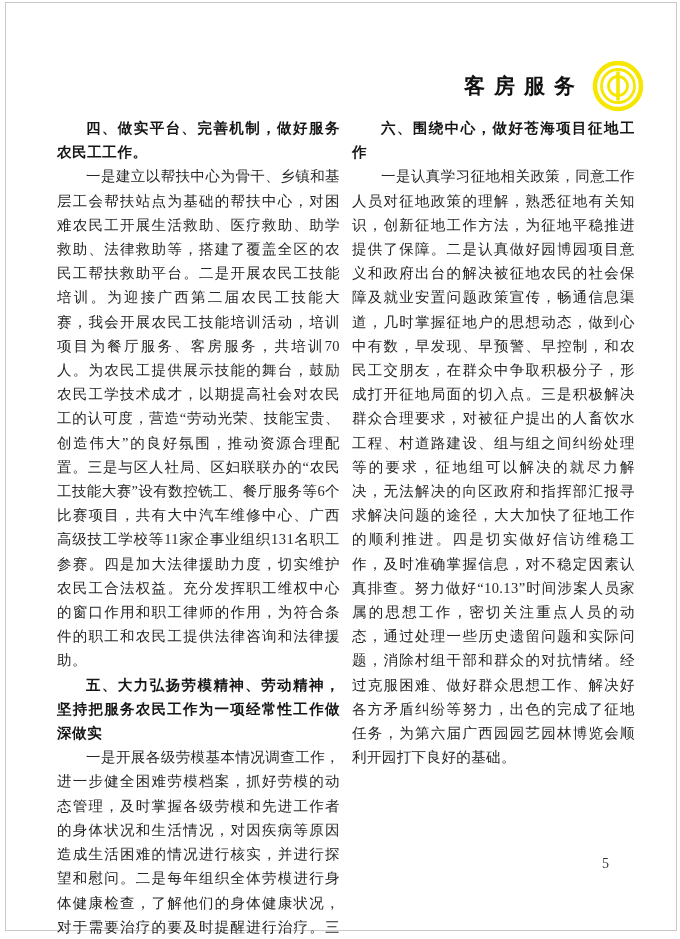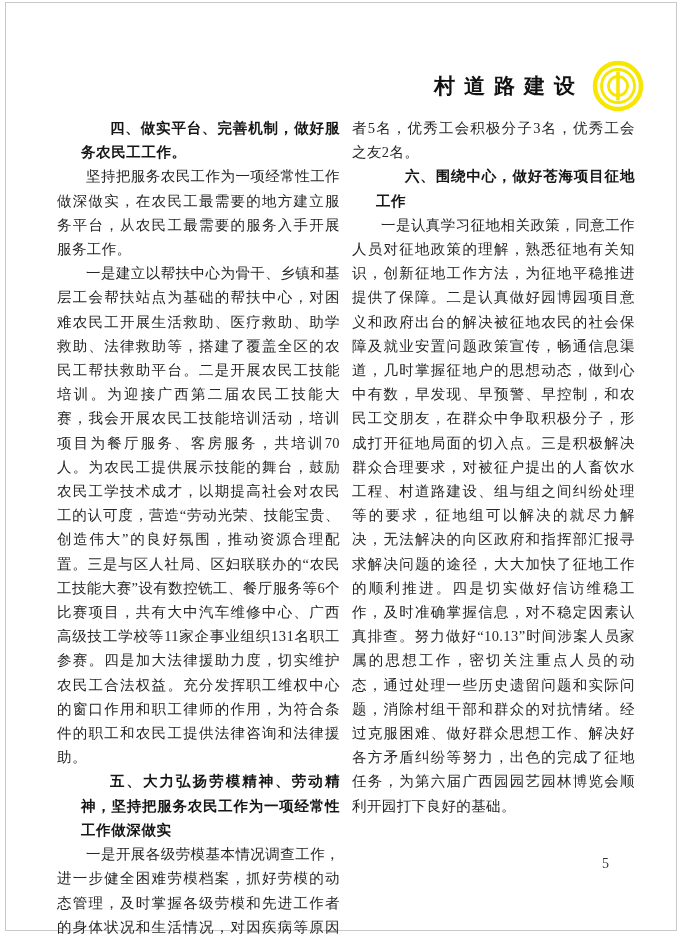--- a/index.html
+++ b/index.html
@@ -28,56 +28,53 @@
   }
   .col{width:283px;}
   .col p,.col h3{
     margin:0;font-size:14.5px;line-height:24.2px;letter-spacing:0.4px;
     text-align:justify;text-indent:2em;font-weight:normal;
   }
   .col h3{
     font-weight:bold;color:#161616;
     font-family:"Liberation Sans","DejaVu Sans",sans-serif;
     letter-spacing:0.6px;
-    margin-left:24px;
   }
   .cont{text-indent:0 !important;}
   .page-number{
     position:absolute;top:856px;left:602px;
     font-size:14px;color:#333;letter-spacing:0;
   }
 </style>
 </head>
 <body>
 
 <div class="page-border"></div>
 
 <div class="header">
-  <div class="header-title">村道路建设</div>
+  <div class="header-title">客房服务</div>
   <div class="logo">
     <svg viewBox="0 0 52 52" width="52" height="52" aria-hidden="true">
       <g fill="none" stroke="#f6e600">
         <circle cx="26" cy="26" r="23" stroke-width="4.5"></circle>
         <circle cx="26" cy="26" r="16.5" stroke-width="2.8"></circle>
         <circle cx="26" cy="26" r="9.5" stroke-width="2.8"></circle>
         <line x1="26" y1="11.5" x2="26" y2="40.5" stroke-width="3.6"></line>
       </g>
     </svg>
   </div>
 </div>
 
 <div class="content">
   <div class="col">
     <h3>四、做实平台、完善机制，做好服务农民工工作。</h3>
-    <p>坚持把服务农民工作为一项经常性工作做深做实，在农民工最需要的地方建立服务平台，从农民工最需要的服务入手开展服务工作。</p>
     <p>一是建立以帮扶中心为骨干、乡镇和基层工会帮扶站点为基础的帮扶中心，对困难农民工开展生活救助、医疗救助、助学救助、法律救助等，搭建了覆盖全区的农民工帮扶救助平台。二是开展农民工技能培训。为迎接广西第二届农民工技能大赛，我会开展农民工技能培训活动，培训项目为餐厅服务、客房服务，共培训70人。为农民工提供展示技能的舞台，鼓励农民工学技术成才，以期提高社会对农民工的认可度，营造“劳动光荣、技能宝贵、创造伟大”的良好氛围，推动资源合理配置。三是与区人社局、区妇联联办的“农民工技能大赛”设有数控铣工、餐厅服务等6个比赛项目，共有大中汽车维修中心、广西高级技工学校等11家企事业组织131名职工参赛。四是加大法律援助力度，切实维护农民工合法权益。充分发挥职工维权中心的窗口作用和职工律师的作用，为符合条件的职工和农民工提供法律咨询和法律援助。</p>
     <h3>五、大力弘扬劳模精神、劳动精神，坚持把服务农民工作为一项经常性工作做深做实</h3>
     <p>一是开展各级劳模基本情况调查工作，进一步健全困难劳模档案，抓好劳模的动态管理，及时掌握各级劳模和先进工作者的身体状况和生活情况，对因疾病等原因造成生活困难的情况进行核实，并进行探望和慰问。二是每年组织全体劳模进行身体健康检查，了解他们的身体健康状况，对于需要治疗的要及时提醒进行治疗。三是大力弘扬劳模精神、劳动精神，坚持用社会主义核心价值观教育引导广大职工。四是最好做好自治区、市劳动模范和先进工作者的推荐评选工作，2015年获得自治区劳模1名，获得市本级五一巾帼标兵岗2个，巾帼标兵3个，五一劳动奖状1个。五一劳动奖章4个，工人先锋号5个，先进职工之家8个，先进职工小家3个，优秀工会工作</p>
   </div>
   <div class="col">
-    <p class="cont">者5名，优秀工会积极分子3名，优秀工会之友2名。</p>
     <h3>六、围绕中心，做好苍海项目征地工作</h3>
     <p>一是认真学习征地相关政策，同意工作人员对征地政策的理解，熟悉征地有关知识，创新征地工作方法，为征地平稳推进提供了保障。二是认真做好园博园项目意义和政府出台的解决被征地农民的社会保障及就业安置问题政策宣传，畅通信息渠道，几时掌握征地户的思想动态，做到心中有数，早发现、早预警、早控制，和农民工交朋友，在群众中争取积极分子，形成打开征地局面的切入点。三是积极解决群众合理要求，对被征户提出的人畜饮水工程、村道路建设、组与组之间纠纷处理等的要求，征地组可以解决的就尽力解决，无法解决的向区政府和指挥部汇报寻求解决问题的途径，大大加快了征地工作的顺利推进。四是切实做好信访维稳工作，及时准确掌握信息，对不稳定因素认真排查。努力做好“10.13”时间涉案人员家属的思想工作，密切关注重点人员的动态，通过处理一些历史遗留问题和实际问题，消除村组干部和群众的对抗情绪。经过克服困难、做好群众思想工作、解决好各方矛盾纠纷等努力，出色的完成了征地任务，为第六届广西园园艺园林博览会顺利开园打下良好的基础。</p>
 
   </div>
 </div>
 
 <div class="page-number">5</div>
 
 </body></html>

